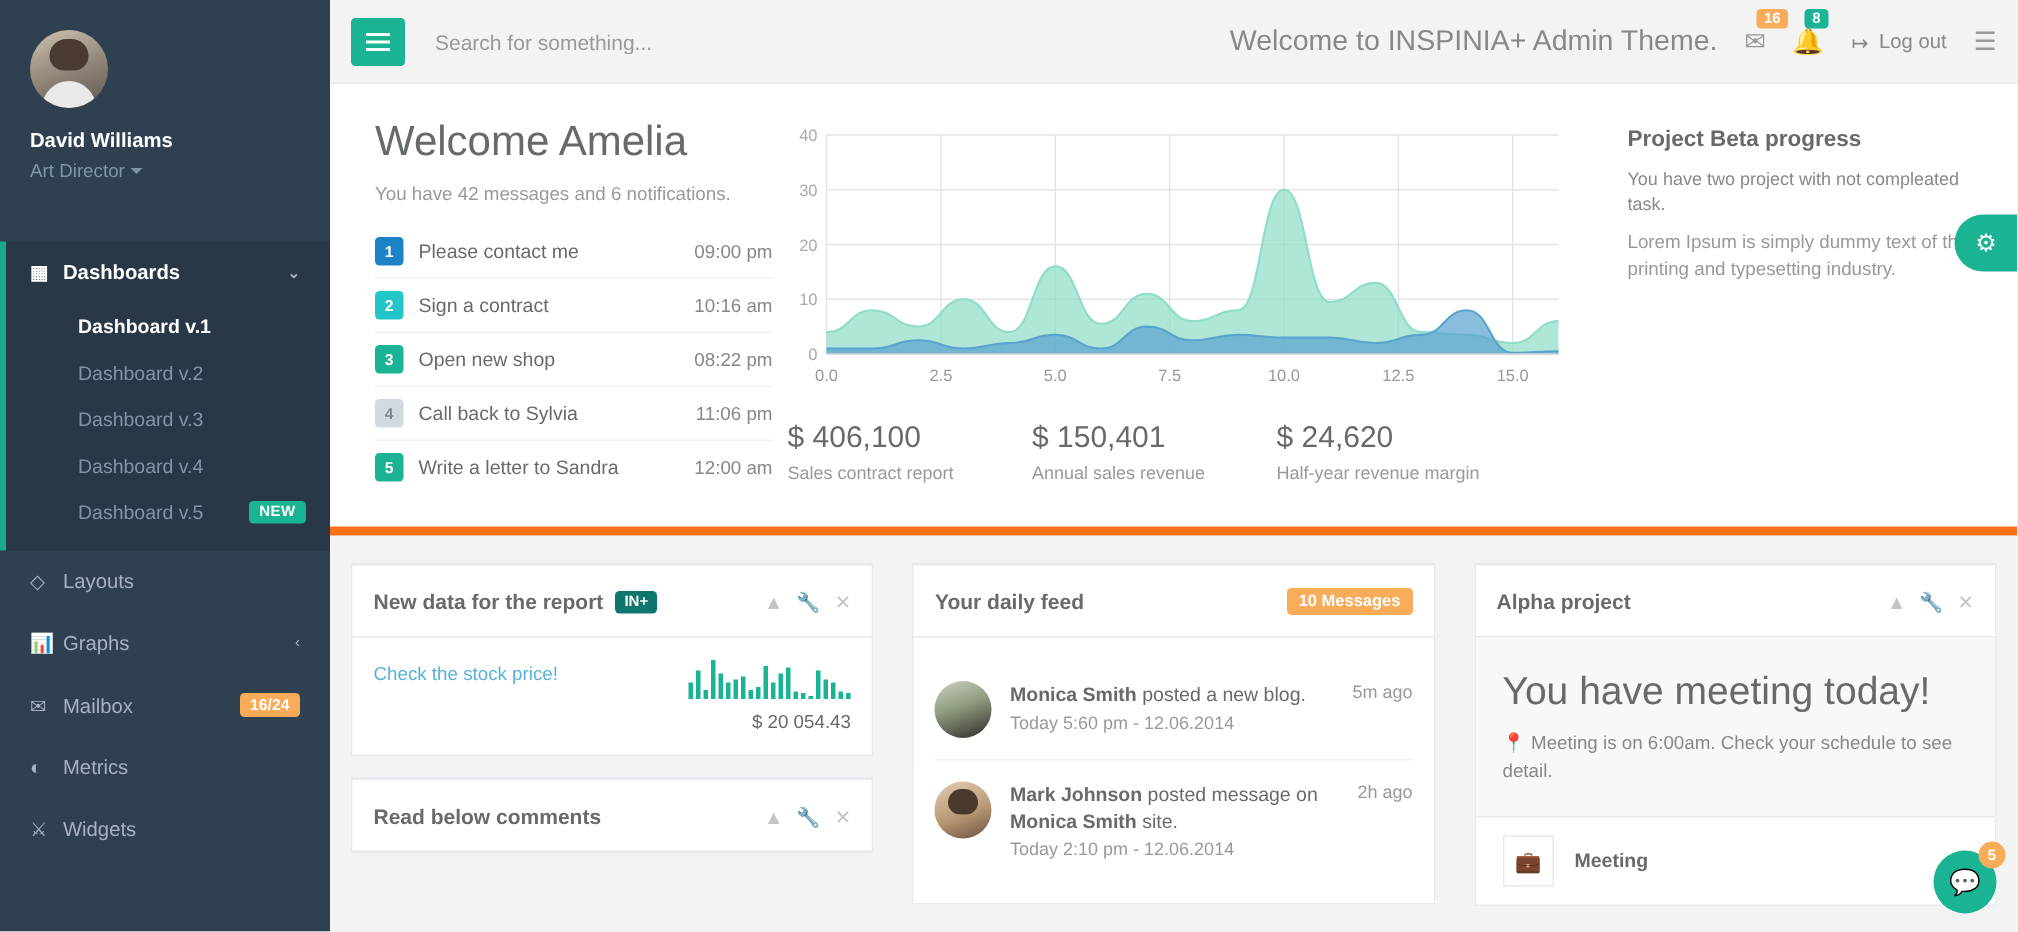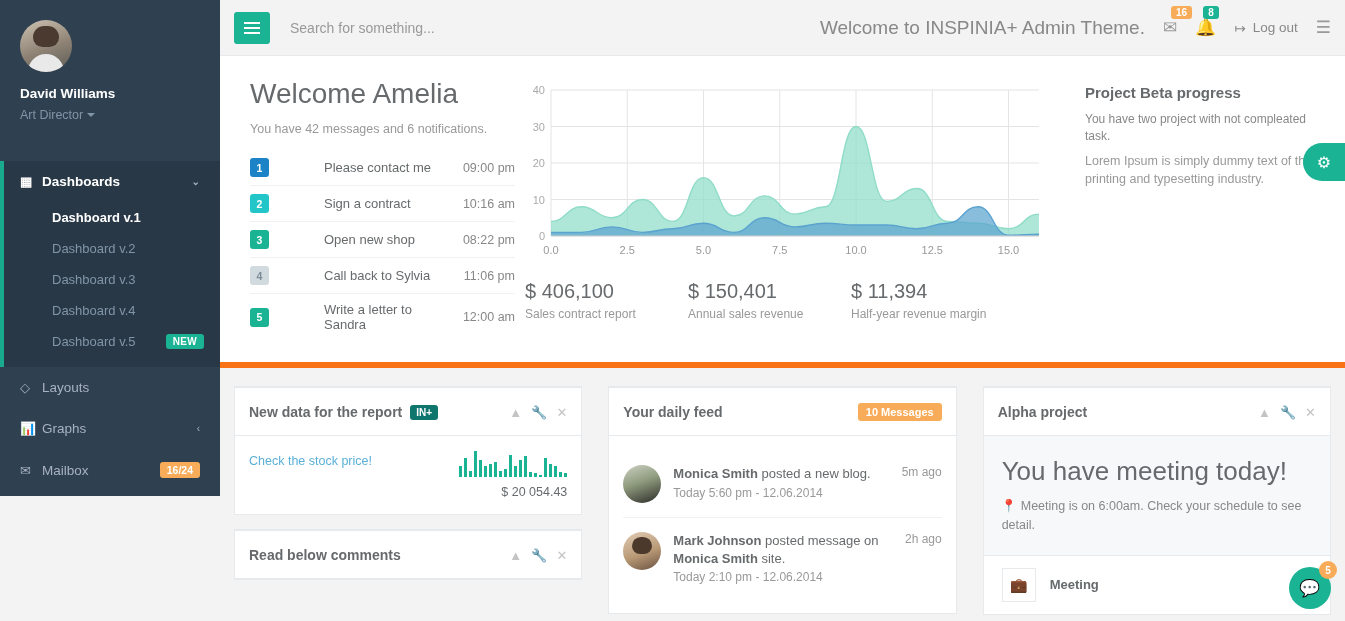--- a/index.html
+++ b/index.html
@@ -5,21 +5,21 @@
   * { box-sizing: border-box; margin: 0; padding: 0; }
   html, body {
     width: 1345px; height: 621px;
     font-family: "Liberation Sans", sans-serif;
     background: #f3f3f4; overflow: hidden;
   }
   .app { display: flex; width: 1345px; height: 621px; }
 
   
   .sidebar {
-    width: 220px; flex: 0 0 220px; height: 496px;
+    width: 220px; flex: 0 0 220px; height: 621px;
     background: #2f4050; position: relative; overflow: hidden;
   }
   .profile { padding: 20px 20px 16px 20px; }
   .avatar {
     width: 52px; height: 52px; border-radius: 50%;
     background: linear-gradient(160deg,#cfc3b2 0%,#8d8274 55%,#5d5a55 100%);
     position: relative; overflow: hidden; margin-bottom: 14px;
   }
   .avatar::before {
     content:""; position:absolute; left:13px; top:6px; width:26px; height:21px;
@@ -107,21 +107,21 @@
   .msg-list { list-style:none; }
   .msg-row {
     display:flex; align-items:center; gap:10px;
     padding:8px 0; border-bottom:1px solid #f1f1f1; font-size:13px; color:#676a6c;
   }
   .msg-row:last-child { border-bottom:none; }
   .msg-num {
     width:19px;height:19px; border-radius:3px; color:#fff; font-size:10.5px;
     display:flex;align-items:center;justify-content:center; flex:0 0 19px; font-weight:bold;
   }
-  .msg-txt { flex:1;margin-left:45px; }
+  .msg-txt { flex:1; }
   .msg-time { color:#888; font-size:12.5px; }
 
   .hero-col-chart { flex:1; min-width:0; padding-top:4px; }
   .stat-row { display:flex; margin-top:14px; }
   .stat { width:163px; }
   .stat-val { font-size:20px; color:#676a6c; font-weight:normal; margin-bottom:4px; }
   .stat-lbl { font-size:12px; color:#999; }
 
   .hero-col-right { width:240px; flex:0 0 240px; padding-top:6px; }
   .pb-title { font-size:15px; font-weight:bold; color:#676a6c; margin-bottom:10px; }
@@ -380,21 +380,21 @@
           <div class="stat-row">
             <div class="stat">
               <div class="stat-val">$ 406,100</div>
               <div class="stat-lbl">Sales contract report</div>
             </div>
             <div class="stat">
               <div class="stat-val">$ 150,401</div>
               <div class="stat-lbl">Annual sales revenue</div>
             </div>
             <div class="stat">
-              <div class="stat-val">$ 11,394</div>
+              <div class="stat-val">$ 24,620</div>
               <div class="stat-lbl">Half-year revenue margin</div>
             </div>
           </div>
         </div>
 
         <div class="hero-col-right">
           <div class="pb-title">Project Beta progress</div>
           <div class="pb-text">You have two project with not compleated task.</div>
           <div class="pb-foot">Lorem Ipsum is simply dummy text of the printing and typesetting industry.</div>
         </div>

